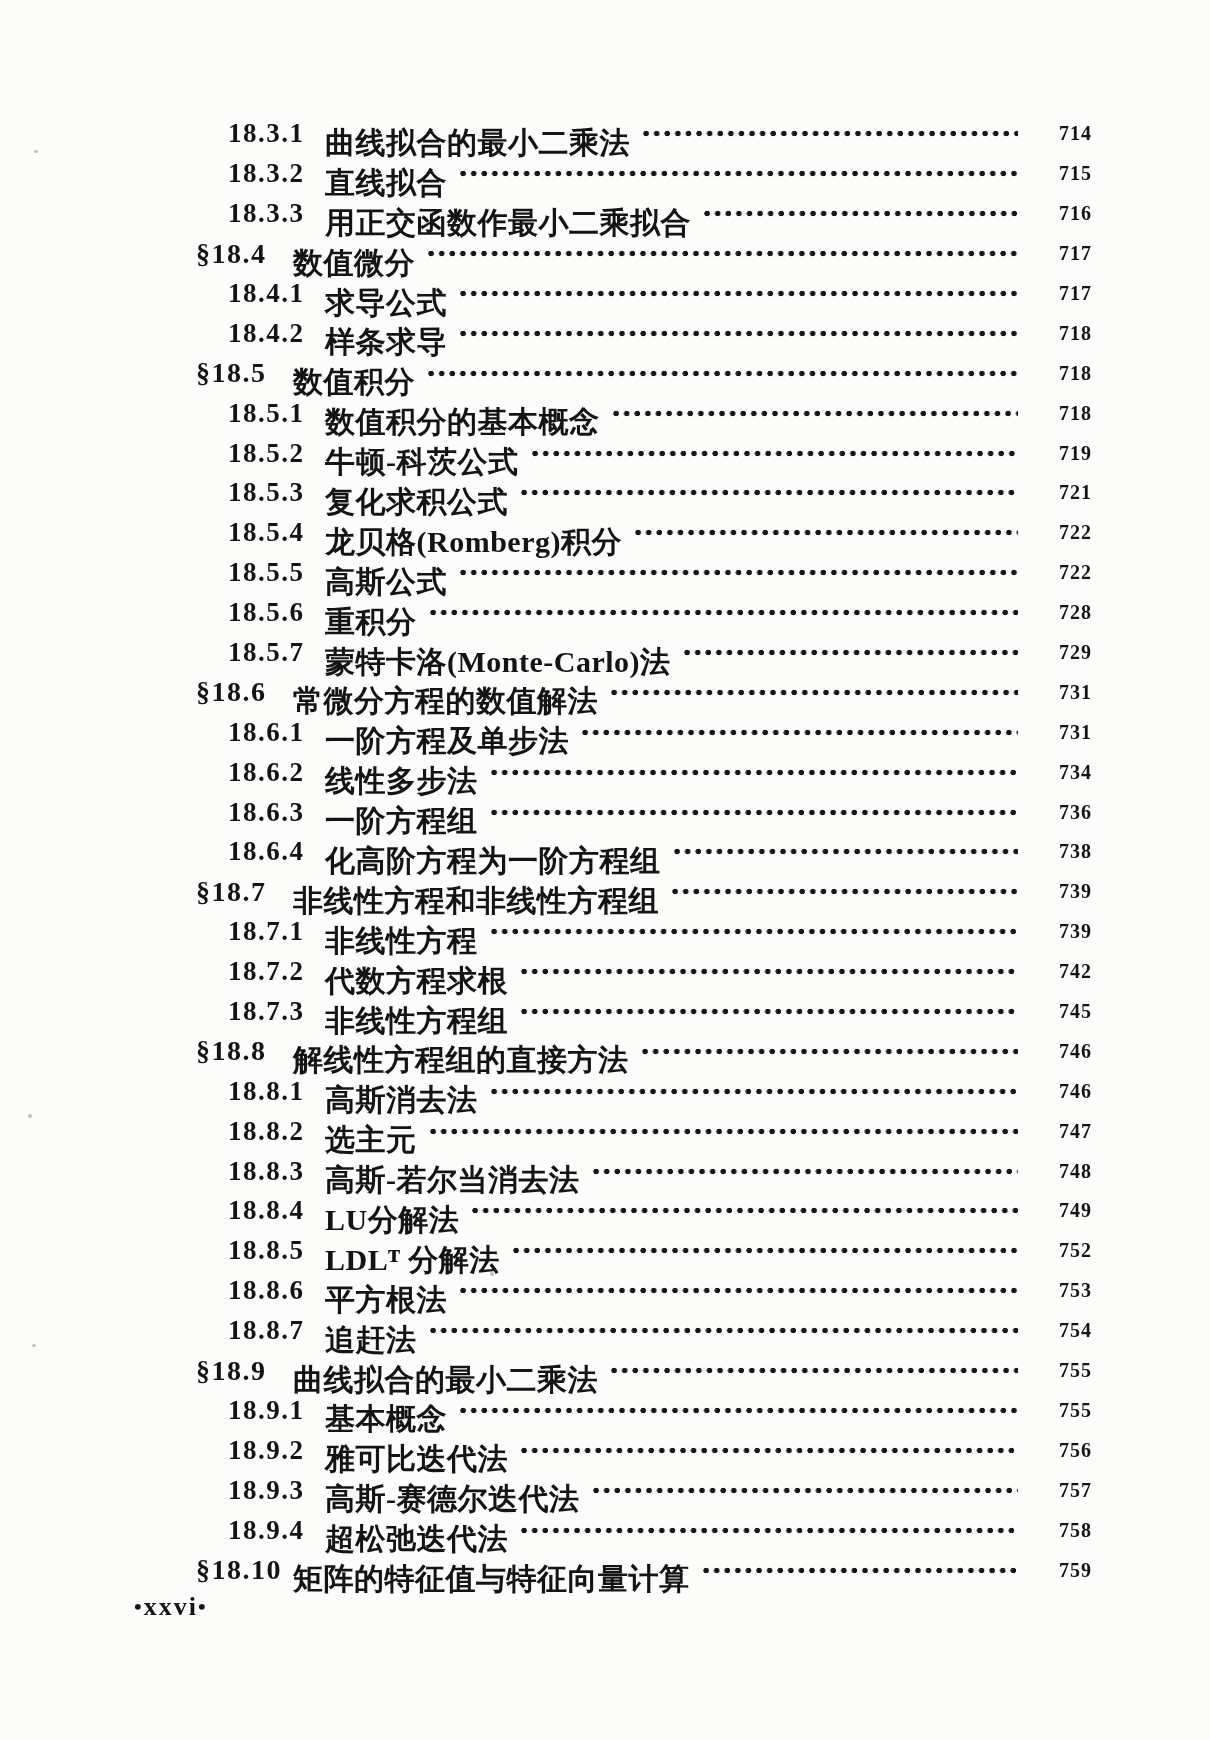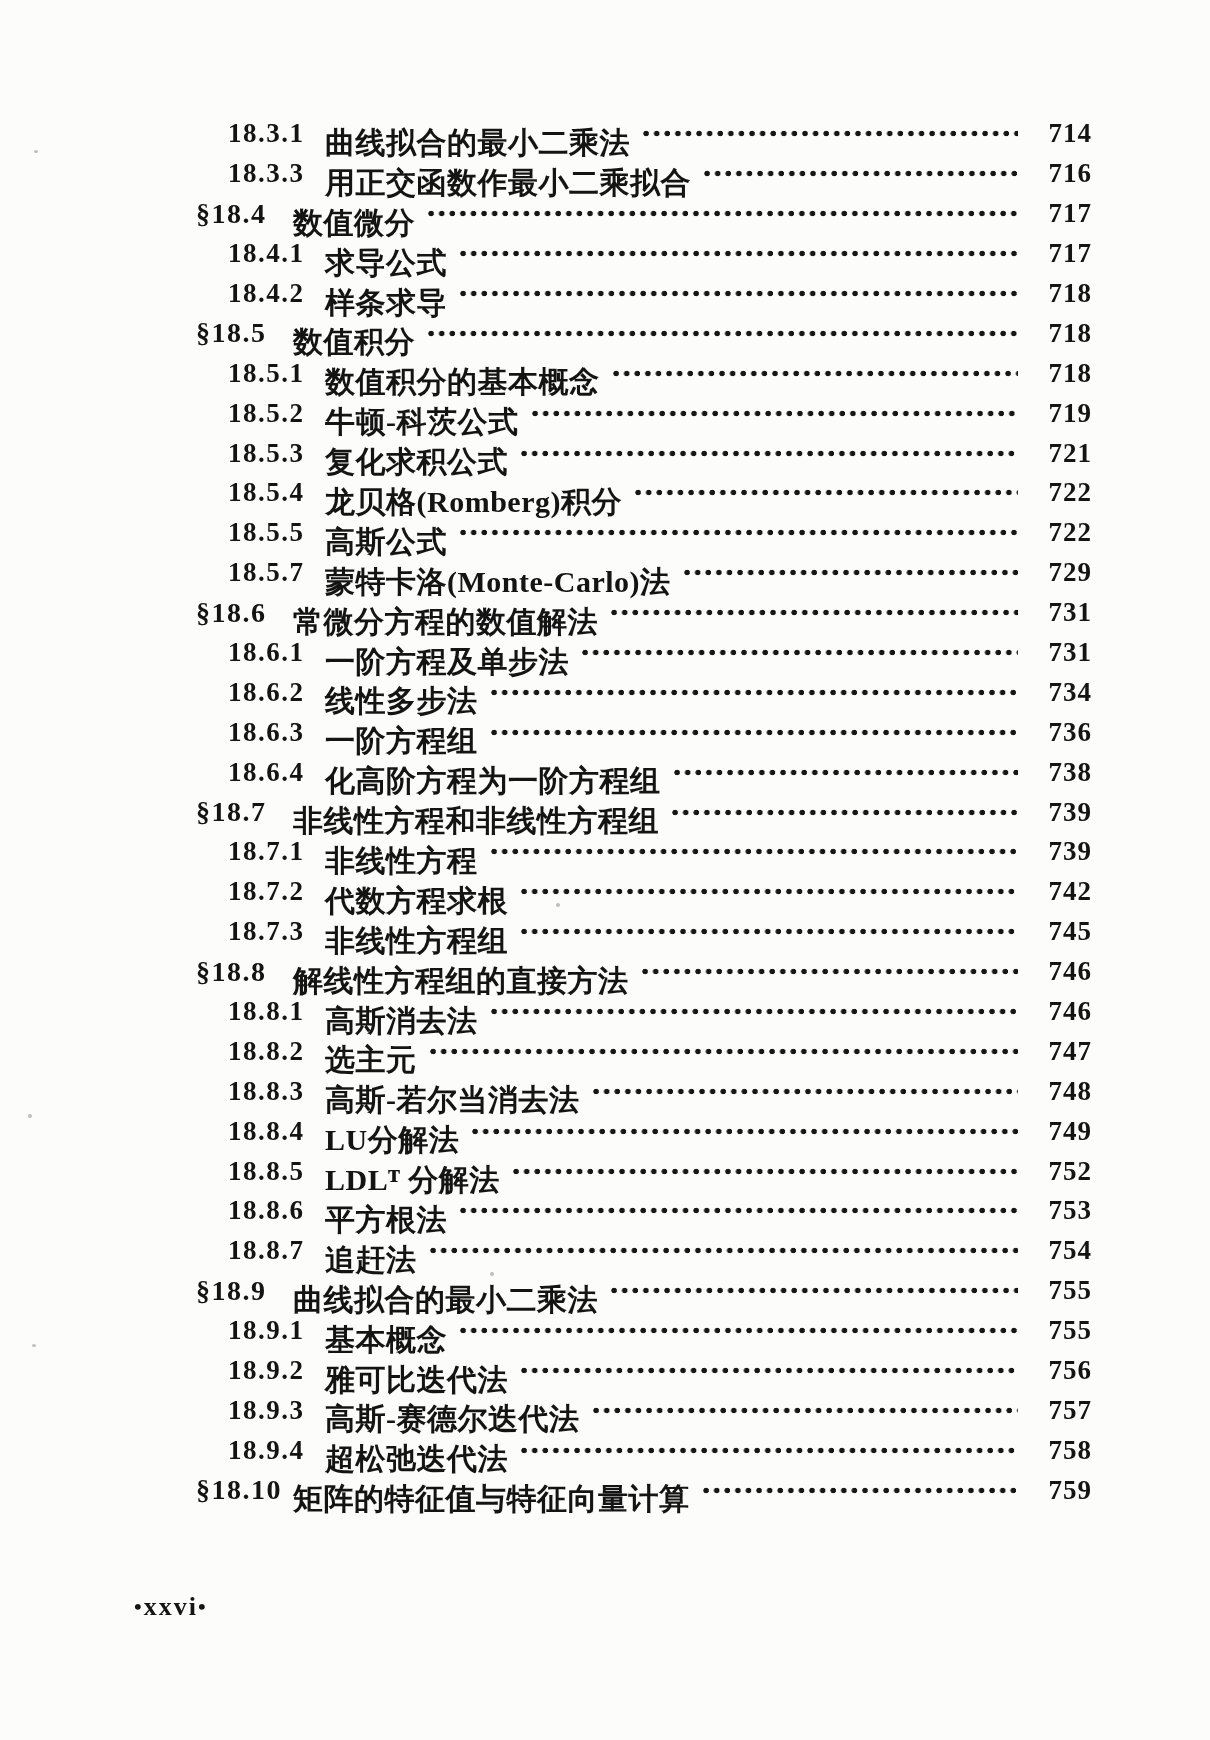--- a/index.html
+++ b/index.html
@@ -45,21 +45,21 @@
     flex: 1 1 auto;
     height: 9px;
     margin-left: 13px;
     margin-right: 12px;
     background-image: radial-gradient(circle at 3.1px 4.5px, #161616 2.45px, rgba(0,0,0,0) 3.1px);
     background-size: 10.6px 9px;
     background-repeat: repeat-x;
     background-position: left center;
   }
   .pageno {
-    font-size: 27px;
+    font-size: 20px;
     width: 62px;
     text-align: right;
     letter-spacing: 1px;
     flex: 0 0 auto;
   }
   .footer {
     position: absolute;
     left: 134px;
     top: 1592px;
     display: flex;
@@ -83,20 +83,26 @@
 <div class="page">
 
   <div class="toc" id="toc-list">
       <div class="toc-row sub">
     <span class="num">18.3.1</span>
     <span class="title">曲线拟合的最小二乘法</span>
     <span class="leader"></span>
     <span class="pageno">714</span>
   </div>
       <div class="toc-row sub">
+    <span class="num">18.3.2</span>
+    <span class="title">直线拟合</span>
+    <span class="leader"></span>
+    <span class="pageno">715</span>
+  </div>
+      <div class="toc-row sub">
     <span class="num">18.3.3</span>
     <span class="title">用正交函数作最小二乘拟合</span>
     <span class="leader"></span>
     <span class="pageno">716</span>
   </div>
       <div class="toc-row section">
     <span class="num">§18.4</span>
     <span class="title">数值微分</span>
     <span class="leader"></span>
     <span class="pageno">717</span>
@@ -141,20 +147,26 @@
     <span class="num">18.5.4</span>
     <span class="title">龙贝格(Romberg)积分</span>
     <span class="leader"></span>
     <span class="pageno">722</span>
   </div>
       <div class="toc-row sub">
     <span class="num">18.5.5</span>
     <span class="title">高斯公式</span>
     <span class="leader"></span>
     <span class="pageno">722</span>
+  </div>
+      <div class="toc-row sub">
+    <span class="num">18.5.6</span>
+    <span class="title">重积分</span>
+    <span class="leader"></span>
+    <span class="pageno">728</span>
   </div>
       <div class="toc-row sub">
     <span class="num">18.5.7</span>
     <span class="title">蒙特卡洛(Monte-Carlo)法</span>
     <span class="leader"></span>
     <span class="pageno">729</span>
   </div>
       <div class="toc-row section">
     <span class="num">§18.6</span>
     <span class="title">常微分方程的数值解法</span>

